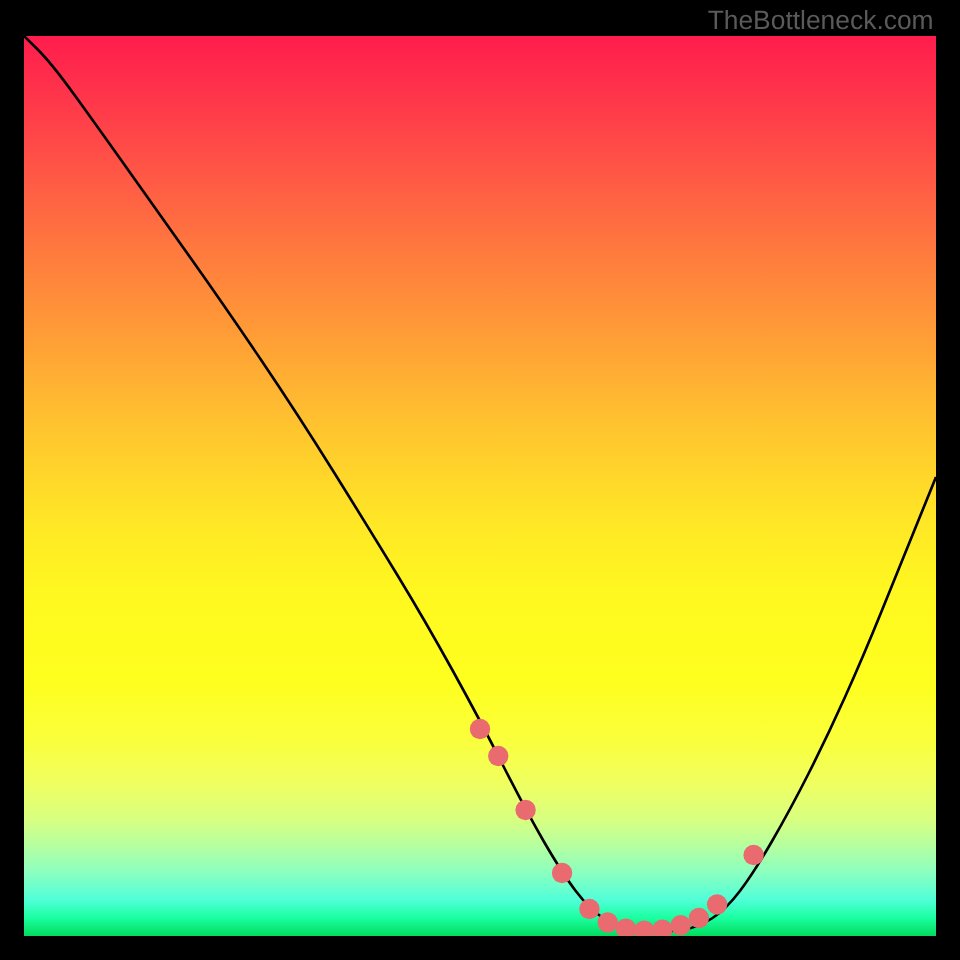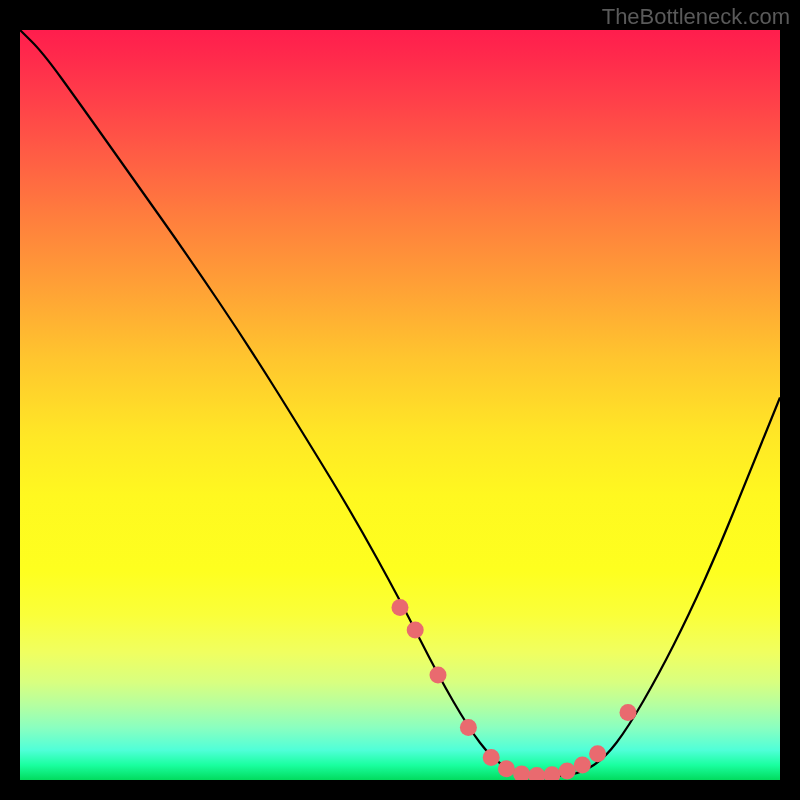--- a/index.html
+++ b/index.html
@@ -6,21 +6,21 @@
   body {
     width: 800px;
     height: 800px;
     background: #000;
     position: relative;
     font-family: Arial, sans-serif;
   }
   .attribution {
     position: absolute;
     top: 4px;
-    right: 10px;
+    right: 22px;
     color: #5a5a5a;
     font-size: 22px;
     font-weight: 500;
     z-index: 10;
   }
   .plot-area {
     position: absolute;
     top: 30px;
     left: 20px;
     width: 760px;

